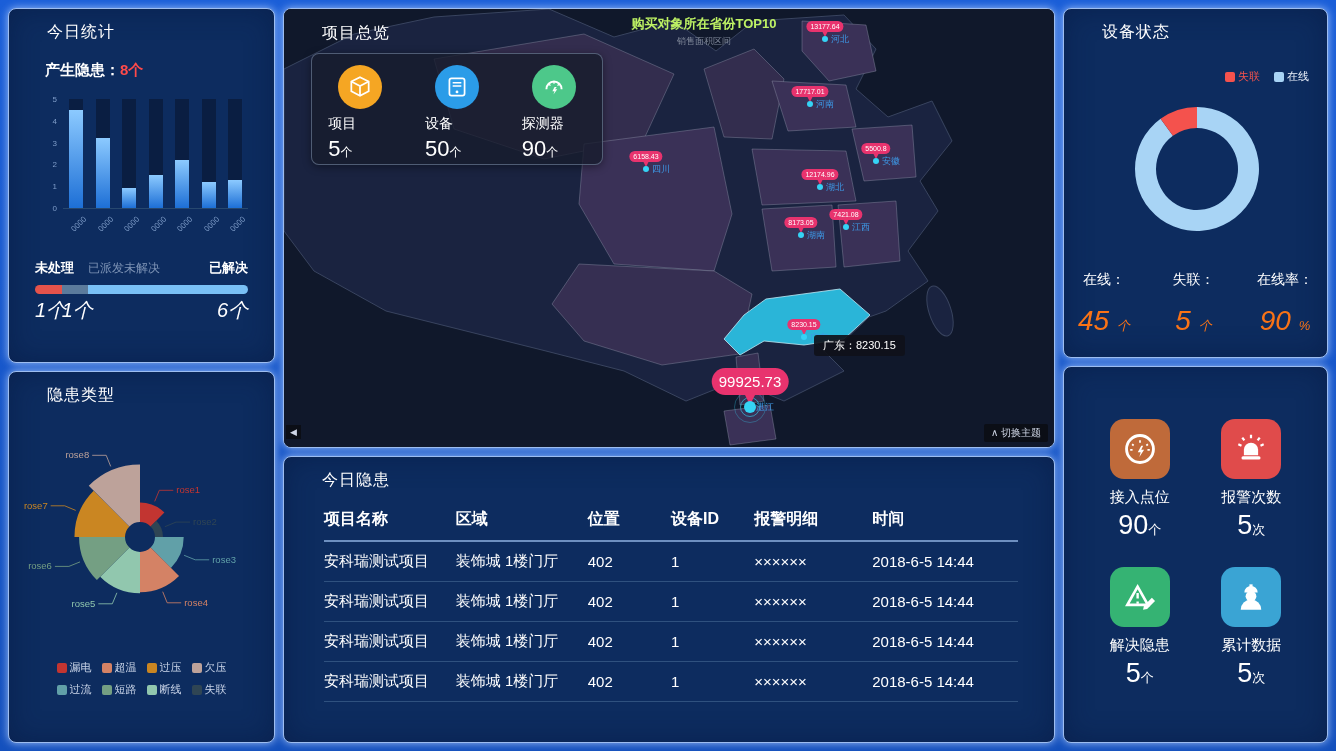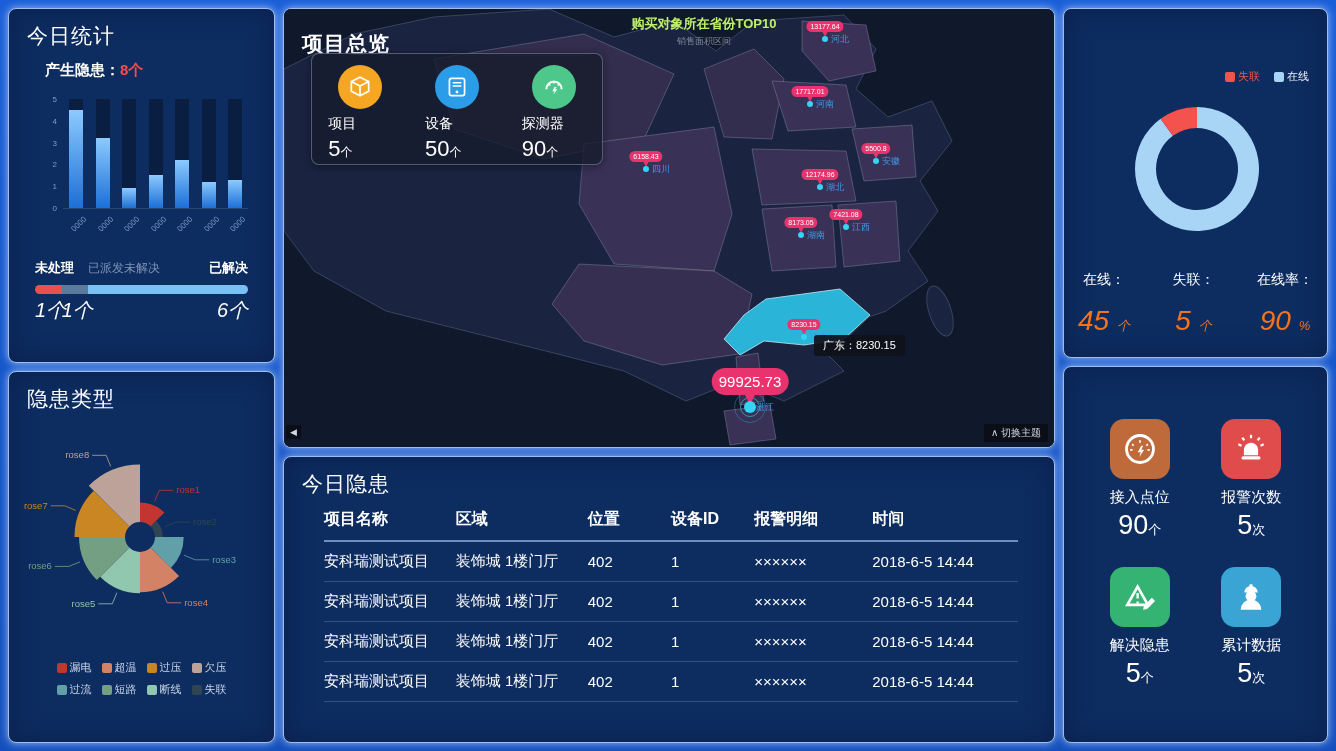--- a/index.html
+++ b/index.html
@@ -1,20 +1,20 @@
 <!DOCTYPE html>
 <html><head>
 <meta charset="utf-8">
 <style>
   * { margin:0; padding:0; box-sizing:border-box; font-family:"Liberation Sans","DejaVu Sans",sans-serif; }
   html,body { width:1336px; height:751px; }
   body { background:linear-gradient(180deg,#1a5ed8,#1450bd); position:relative; overflow:hidden; }
   .panel { position:absolute; background:#0d2c5f; border:1px solid #9dbdf0; border-radius:8px;
            box-shadow:0 0 9px rgba(190,215,255,.8), inset 0 0 28px rgba(5,20,60,.45); }
-  .panel-title { color:#fff; font-size:21px; padding:13px 18px 0; letter-spacing:1px; }
+  .panel-title { color:#fff; font-size:16px; padding:13px 18px 0; letter-spacing:1px;margin-left:20px; }
 
   
   #p-today { left:8px; top:8px; width:267px; height:355px; }
   .hazard-line { position:absolute; left:36px; top:52px; font-size:15px; font-weight:bold; color:#fff; }
   .hazard-line .red { color:#ff4a4a; }
   #bar-wrap { position:absolute; left:54px; top:90px; right:26px; height:110px; border-bottom:1px solid #27486f; }
   #y-axis { position:absolute; left:-22px; top:0; bottom:0; width:18px; }
   #y-axis span { position:absolute; right:2px; font-size:8px; color:#7f9dc9; transform:translateY(50%); }
   #bars { display:flex; justify-content:space-between; height:100%; padding:0 6px; }
   .bar-track { width:14px; height:100%; background:#0a1e42; position:relative; }
@@ -253,21 +253,21 @@
         <path d="M468,140 L562,142 L572,192 L478,196 Z" fill="#3a3157"></path>
         <path d="M478,200 L548,196 L552,258 L488,262 Z" fill="#3a3157"></path>
         <path d="M554,196 L612,192 L616,252 L560,258 Z" fill="#3a3157"></path>
         <path d="M452,348 L474,344 L480,392 L456,396 Z" fill="#362f52"></path>
         <path d="M440,402 L486,396 L492,430 L446,436 Z" fill="#3a3157"></path>
       </g>
       <path d="M482,290 L556,280 L586,306 L560,330 L520,336 L480,332 L456,346 L440,330 L460,306 Z" fill="#2ab5d8" stroke="#bfeaf5" stroke-width="0.8"></path>
       <ellipse cx="656" cy="302" rx="11" ry="26" transform="rotate(-18 656 302)" fill="#1a2340" stroke="#39445f"></ellipse>
     </svg>
   </div>
-  <div class="panel-title" style="position:absolute;left:0;top:8px;font-weight:bold;">项目总览</div>
+  <div class="panel-title" style="position:absolute;left:0;top:1px;">项目总览</div>
   <div id="map-head">
     <div id="map-title">购买对象所在省份TOP10</div>
     <div id="map-subtitle">销售面积区间</div>
   </div>
   <div id="ov-box">
       <div class="ov-item">
         <div class="ov-circle" style="background: rgb(245, 166, 35);">
           <svg viewBox="0 0 24 24">
             <path d="M12 3l8 4v9l-8 4-8-4V7z" fill="none" stroke="#fff" stroke-width="1.6"></path>
             <path d="M4 7l8 4 8-4M12 11v9" stroke="#fff" stroke-width="1.6" fill="none"></path>
@@ -402,20 +402,21 @@
         <div style="width: 19%;">装饰城 1楼门厅</div>
         <div style="width: 12%;">402</div>
         <div style="width: 12%;">1</div>
         <div style="width: 17%;">××××××</div>
         <div style="width: 21%;">2018-6-5  14:44</div>
       </div>
     </div>
 </div>
 
 <div class="panel" id="p-device">
+  <div class="panel-title">设备状态</div>
   <div id="dev-legend">
       <div class="lg-item">
         <span class="lg-sq" style="background: rgb(244, 82, 77);"></span>
         <span class="lg-txt" style="color: rgb(244, 82, 77);">失联</span>
       </div>
       <div class="lg-item">
         <span class="lg-sq" style="background: rgb(168, 212, 245);"></span>
         <span class="lg-txt" style="color: rgb(233, 239, 249);">在线</span>
       </div>
     </div>

